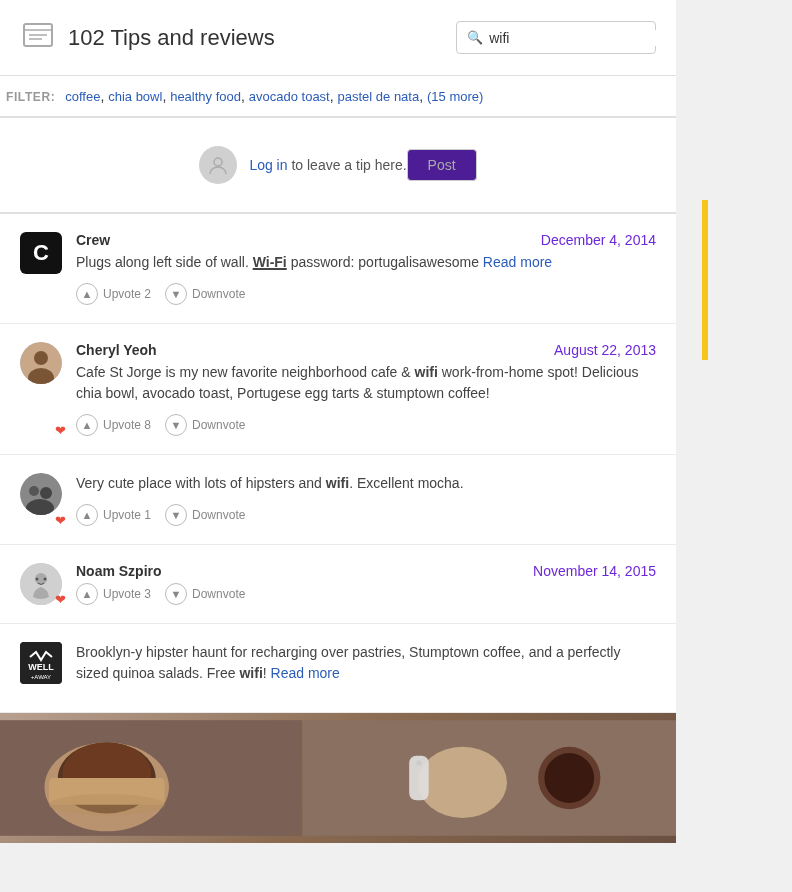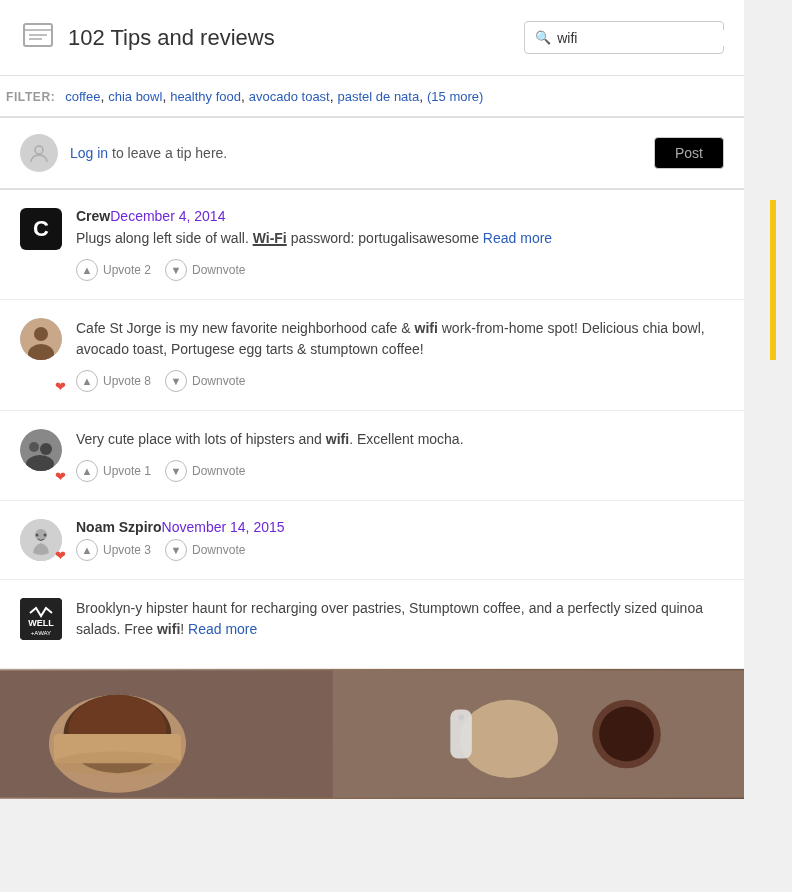--- a/index.html
+++ b/index.html
@@ -70,22 +70,22 @@
     }
     .filter-bar a {
       color: #2b5cb8;
       text-decoration: none;
       font-size: 13px;
     }
     
     .login-row {
       display: flex;
       align-items: center;
-      justify-content: space-between;
-      padding: 16px 20px;
+      justify-content: center;
+      padding: 28px 20px;
       background: #fff;
       border-bottom: 2px solid #e0e0e0;
     }
     .login-row-left {
       display: flex;
       align-items: center;
       gap: 12px;
     }
     .avatar-placeholder {
       width: 38px;
@@ -101,21 +101,21 @@
       color: #555;
     }
     .login-text a {
       color: #2b5cb8;
       text-decoration: none;
     }
     .post-btn {
       border: 1px solid #ccc;
       border-radius: 4px;
       padding: 7px 20px;
-      background: #000000;
+      background: #4c1d95;
       color: #aaa;
       font-size: 14px;
       cursor: pointer;
     }
     
     .tips-list {
       background: #fff;
     }
     .tip-item {
       display: flex;
@@ -154,21 +154,21 @@
       bottom: -2px;
       right: -4px;
       color: #e74c3c;
       font-size: 13px;
     }
     .tip-body {
       flex: 1;
     }
     .tip-header {
       display: flex;
-      justify-content: flex-start;
+      justify-content: space-between;
       align-items: baseline;
       margin-bottom: 4px;
     }
     .tip-author {
       font-weight: 600;
       font-size: 14px;
       color: #333;
     }
     .tip-date {
       font-size: 14px;
@@ -227,21 +227,21 @@
       align-items: center;
       justify-content: center;
     }
     
     .page-wrapper {
       display: flex;
       width: 792px;
       margin: 0 auto;
     }
     .main-col {
-      width: 744px;
+      width: 676px;
       background: #fff;
     }
     .side-strip {
       width: 32px;
       background: #f0f0f0;
       position: relative;
     }
     .side-yellow {
       position: absolute;
       top: 200px;
@@ -333,20 +333,24 @@
           <div class="avatar-circle">
             <svg width="42" height="42" viewBox="0 0 42 42">
               <circle cx="21" cy="21" r="21" fill="#c9a88a"></circle>
               <circle cx="21" cy="16" r="7" fill="#7a5535"></circle>
               <ellipse cx="21" cy="36" rx="13" ry="10" fill="#7a5535"></ellipse>
             </svg>
           </div>
           <span class="heart-badge">❤</span>
         </div>
         <div class="tip-body">
+          <div class="tip-header">
+            <span class="tip-author">Cheryl Yeoh</span>
+            <span class="tip-date">August 22, 2013</span>
+          </div>
           <div class="tip-text">
             Cafe St Jorge is my new favorite neighborhood cafe &amp; <strong>wifi</strong> work-from-home spot! Delicious chia bowl, avocado toast, Portugese egg tarts &amp; stumptown coffee!
           </div>
           <div class="vote-row">
             <button class="vote-btn">
               <span class="vote-circle">▲</span>
               <span>Upvote 8</span>
             </button>
             <button class="vote-btn">
               <span class="vote-circle">▼</span>

